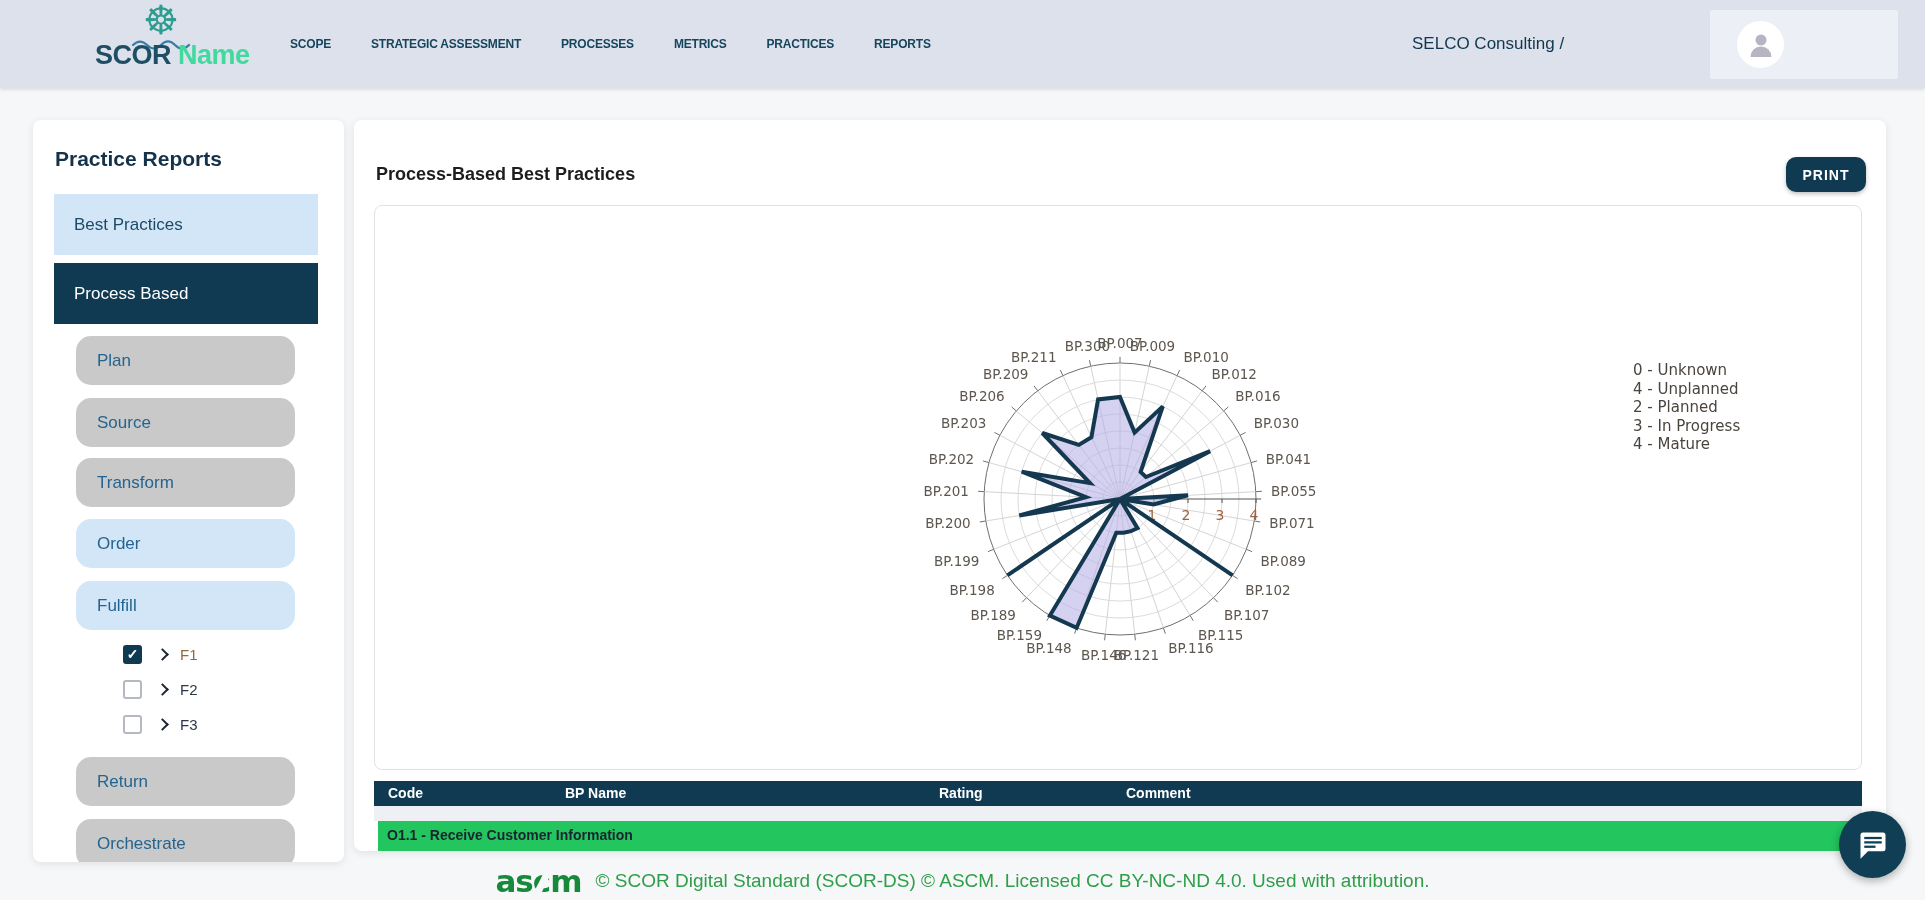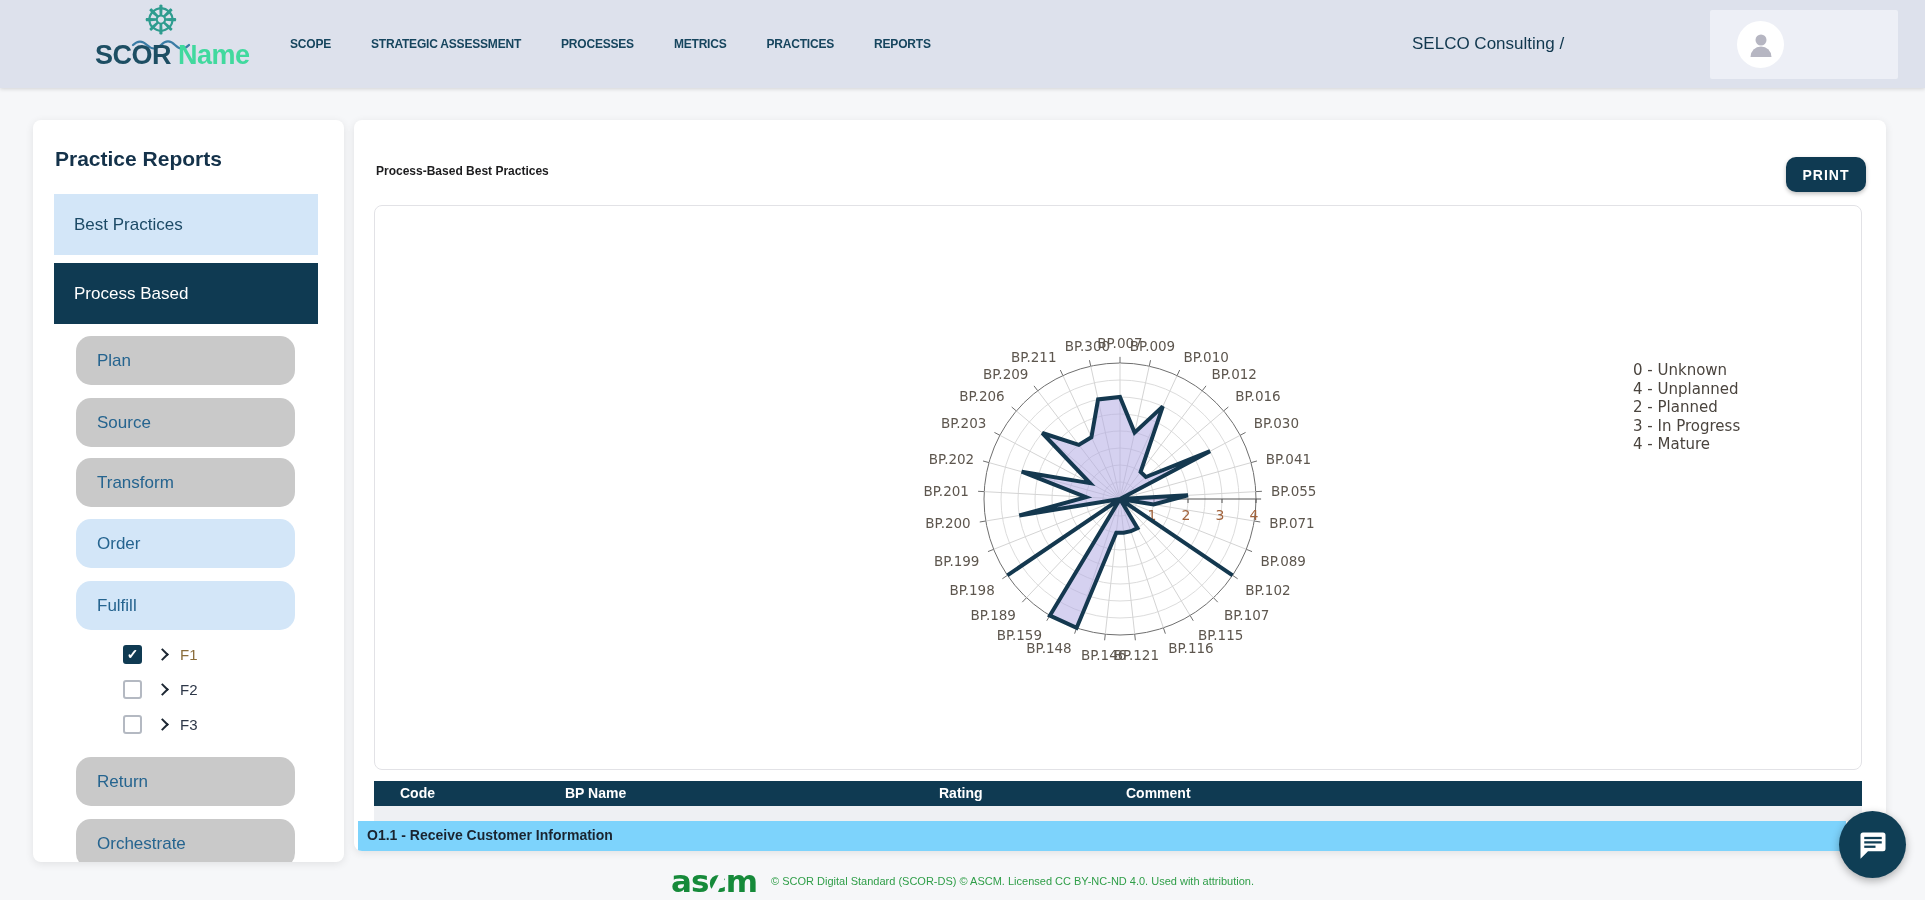--- a/index.html
+++ b/index.html
@@ -49,41 +49,41 @@
   .checked .tick{display:block}
   .chev{width:9px;height:9px;border-top:2.5px solid #1d2733;border-right:2.5px solid #1d2733;
     transform:rotate(45deg);margin-left:3px;flex:none}
   .check-label{font-size:15px;}
   .plain{color:#2d3748}
   .gold{color:#8a6d3b}
 
   
   .main-card{position:absolute;left:354px;top:120px;width:1532px;height:731px;background:#fff;
     border-radius:8px;box-shadow:0 2px 8px rgba(0,0,0,.09);overflow:hidden}
-  .main-title{position:absolute;left:22px;top:44px;font-size:12px;font-weight:bold;color:#1d1d1f}
+  .main-title{position:absolute;left:22px;top:44px;font-size:18px;font-weight:bold;color:#1d1d1f}
   .print-btn{position:absolute;left:1432px;top:37px;width:80px;height:35px;background:var(--navy);color:#fff;
     border:none;border-radius:10px;font-family:"Liberation Sans",sans-serif;font-size:14px;font-weight:bold;
     letter-spacing:1px;cursor:pointer;box-shadow:0 2px 4px rgba(0,0,0,.25)}
   .chart-panel{position:absolute;left:20px;top:85px;width:1488px;height:565px;border:1px solid #e2e2e6;border-radius:8px}
   .radar-holder{position:absolute;left:355px;top:3px;width:780px;height:580px}
   .legend{position:absolute;left:1258px;top:155px;color:var(--legend-text);font-size:15px;line-height:18.5px;
     font-family:"DejaVu Sans",sans-serif}
   .table-head{position:absolute;left:20px;top:661px;width:1488px;height:25px;background:var(--navy)}
   .th{position:absolute;top:0;height:25px;line-height:25px;color:#fff;font-size:14px;font-weight:bold}
   .row-spacer{position:absolute;left:20px;top:686px;width:1488px;height:15px;background:#eef0f3}
-  .group-row{position:absolute;left:4px;top:701px;width:1488px;height:34px;background:#7dd3fc}
+  .group-row{position:absolute;left:24px;top:701px;width:1488px;height:34px;background:#22c55e}
   .group-row span{position:absolute;left:9px;top:6px;font-size:14px;font-weight:bold;color:#1a2430}
 
   
   .footer{position:absolute;left:0;top:862px;width:1925px;height:38px;display:flex;align-items:center;
     justify-content:center;gap:14px}
   .ascm-logo{position:relative;font-family:"DejaVu Sans",sans-serif;font-weight:bold;font-size:31px;
     color:#168a3a;letter-spacing:-1px;line-height:1}
   .ascm-slash{position:absolute;left:52%;top:-3px;width:7px;height:36px;background:#f6f7f9;transform:rotate(27deg)}
-  .license{font-size:11px;color:var(--green)}
+  .license{font-size:19px;color:var(--green)}
 
   .chat-fab{position:absolute;left:1839px;top:811px;width:67px;height:67px;border-radius:50%;background:#0f3e55;
     border:none;cursor:pointer;display:flex;align-items:center;justify-content:center;box-shadow:0 3px 8px rgba(0,0,0,.3)}
 
   svg text{font-family:"DejaVu Sans",sans-serif}
 </style>
 </head>
 <body>
 
 <div class="page">
@@ -285,21 +285,21 @@
       <div class="legend">
         <div>0 - Unknown</div>
         <div>4 - Unplanned</div>
         <div>2 - Planned</div>
         <div>3 - In Progress</div>
         <div>4 - Mature</div>
       </div>
     </div>
 
     <div class="table-head">
-      <span class="th" style="left:26px">Code</span>
+      <span class="th" style="left:14px">Code</span>
       <span class="th" style="left:191px">BP Name</span>
       <span class="th" style="left:565px">Rating</span>
       <span class="th" style="left:752px">Comment</span>
     </div>
     <div class="row-spacer"></div>
     <div class="group-row">
       <span>O1.1 - Receive Customer Information</span>
     </div>
   </main>
 

